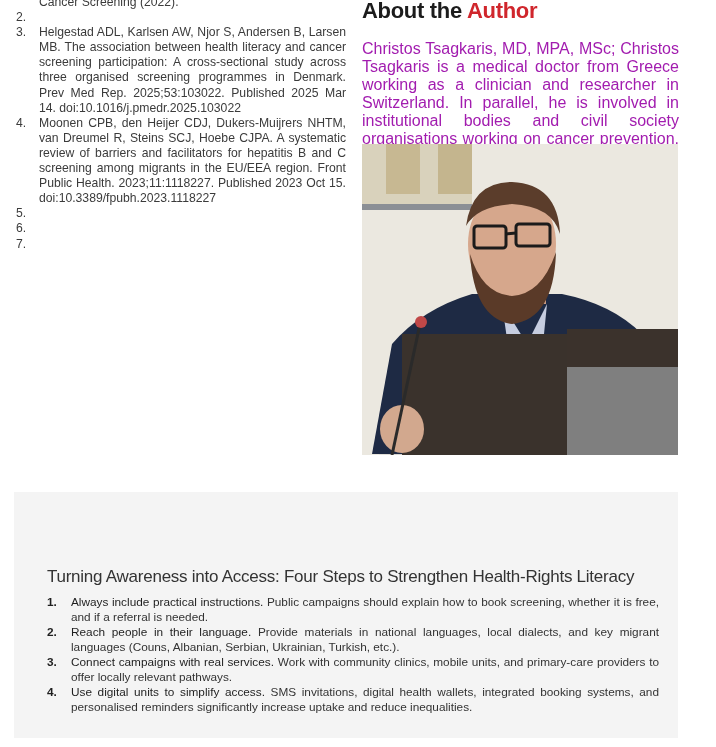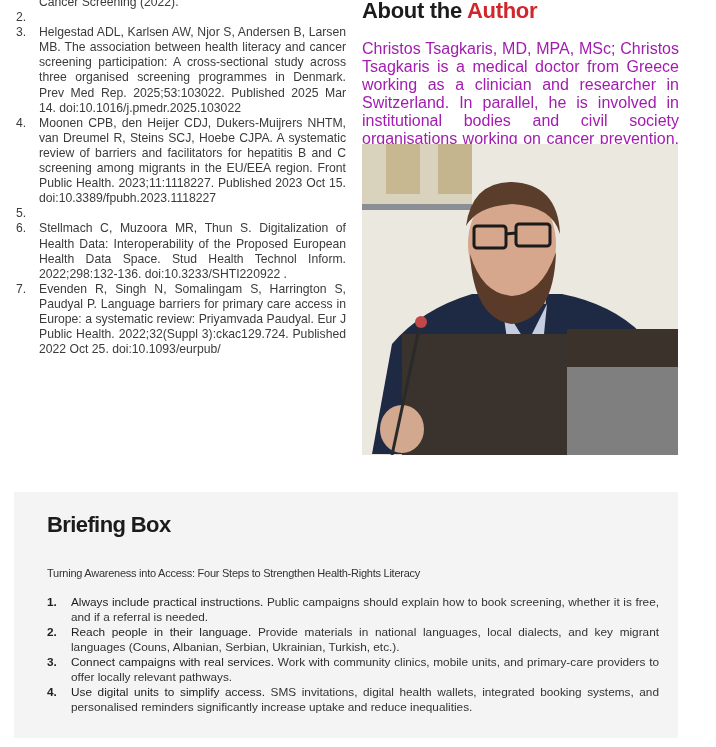--- a/index.html
+++ b/index.html
@@ -33,21 +33,21 @@
     .briefing {
       position: absolute; left: 14px; top: 492px; width: 664px; height: 246px;
       background: #f4f4f4;
     }
     .briefing-title {
       position: absolute; left: 33px; top: 20px; margin: 0;
       font-size: 22px; font-weight: bold; color: #1b1b1b; letter-spacing: -0.6px;
     }
     .briefing-sub {
       position: absolute; left: 33px; top: 75px; margin: 0;
-      font-size: 11px; color: #333333; letter-spacing: -0.25px;
+      font-size: 17px; color: #333333; letter-spacing: -0.25px;
     }
     .steps {
       position: absolute; left: 33px; top: 103px; width: 612px;
       margin: 0; padding: 0; list-style: none;
       font-size: 11.8px; line-height: 14.5px; color: #333333;
     }
     .step { display: flex; margin-bottom: 1px; }
     .step-num { width: 24px; flex: none; font-weight: bold; color: #1e1e1e; }
     .step-body { flex: 1; text-align: justify; }
     .step-bold { font-weight: normal; color: #1e1e1e; }
@@ -69,25 +69,23 @@
   </div>
   <div class="ref">
     <div class="ref-num"><span>4.</span></div>
     <div class="ref-text">Moonen CPB, den Heijer CDJ, Dukers-Muijrers NHTM, van Dreumel R, Steins SCJ, Hoebe CJPA. A systematic review of barriers and facilitators for hepatitis B and C screening among migrants in the EU/EEA region. Front Public Health. 2023;11:1118227. Published 2023 Oct 15. doi:10.3389/fpubh.2023.1118227</div>
   </div>
   <div class="ref">
     <div class="ref-num"><span>5.</span></div>
   </div>
   <div class="ref">
     <div class="ref-num"><span>6.</span></div>
-    <div class="ref-text">Stellmach C, Muzoora MR, Thun S. Digitalization of Health Data: Interoperability of the Proposed European Health Data Space. Stud Health Technol Inform. 2022;298:132-136. doi:10.3233/SHTI220922 .</div>
   </div>
   <div class="ref">
     <div class="ref-num"><span>7.</span></div>
-    <div class="ref-text">Evenden R, Singh N, Somalingam S, Harrington S, Paudyal P. Language barriers for primary care access in Europe: a systematic review: Priyamvada Paudyal. Eur J Public Health. 2022;32(Suppl 3):ckac129.724. Published 2022 Oct 25. doi:10.1093/eurpub/</div>
   </div>
 </div>
 
 <h2 class="author-heading">
   <span>About the </span><span class="accent">Author</span>
 </h2>
 <p class="author-bio">Christos Tsagkaris, MD, MPA, MSc; Christos Tsagkaris is a medical doctor from Greece working as a clinician and researcher in Switzerland. In parallel, he is involved in institutional bodies and civil society organisations working on cancer prevention, control and crisis preparedness.</p>
 
 <div class="photo" title="Portrait of Christos Tsagkaris speaking at a laptop with a microphone">
   <svg width="316" height="311" viewBox="0 0 316 311" xmlns="http://www.w3.org/2000/svg">
@@ -119,21 +117,20 @@
     <rect x="205" y="223" width="111" height="88" fill="#7f7f7f"></rect>
 
     <ellipse cx="40" cy="285" rx="22" ry="24" fill="#d2a88e"></ellipse>
 
     <line x1="58" y1="180" x2="30" y2="311" stroke="#2a2a2a" stroke-width="3"></line>
     <circle cx="59" cy="178" r="6" fill="#c04848"></circle>
   </svg>
 </div>
 
 <div class="briefing">
-  <h2 class="briefing-title">Briefing Box</h2>
   <p class="briefing-sub">Turning Awareness into Access: Four Steps to Strengthen Health-Rights Literacy</p>
   <ol class="steps">
     <li class="step">
       <span class="step-num">1.</span>
       <span class="step-body"><span class="step-bold">Always include practical instructions.</span><span> Public campaigns should explain how to book screening, whether it is free, and if a referral is needed.</span></span>
     </li>
     <li class="step">
       <span class="step-num">2.</span>
       <span class="step-body"><span class="step-bold">Reach people in their language.</span><span> Provide materials in national languages, local dialects, and key migrant languages (Couns, Albanian, Serbian, Ukrainian, Turkish, etc.).</span></span>
     </li>

